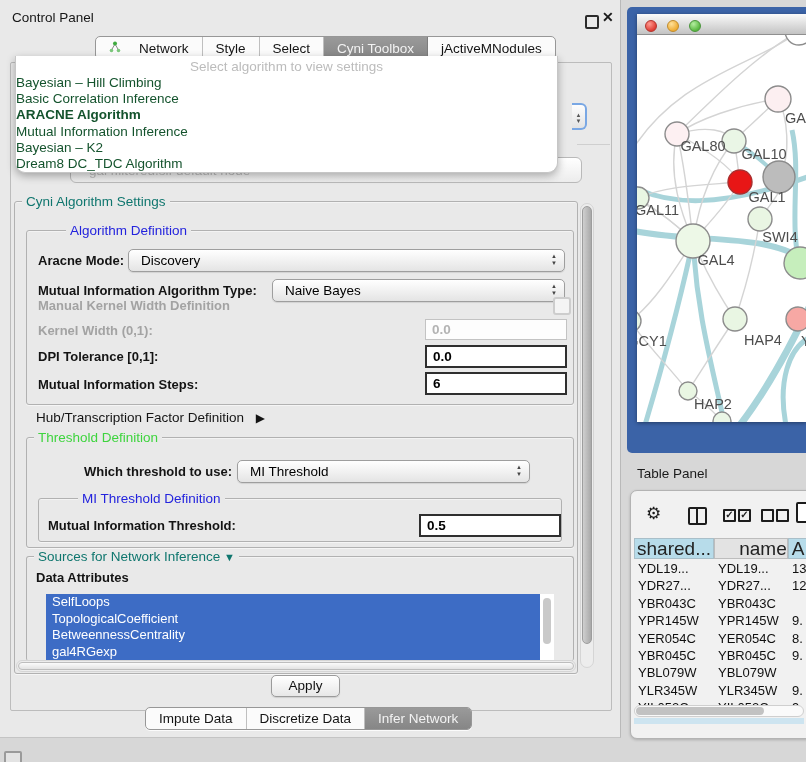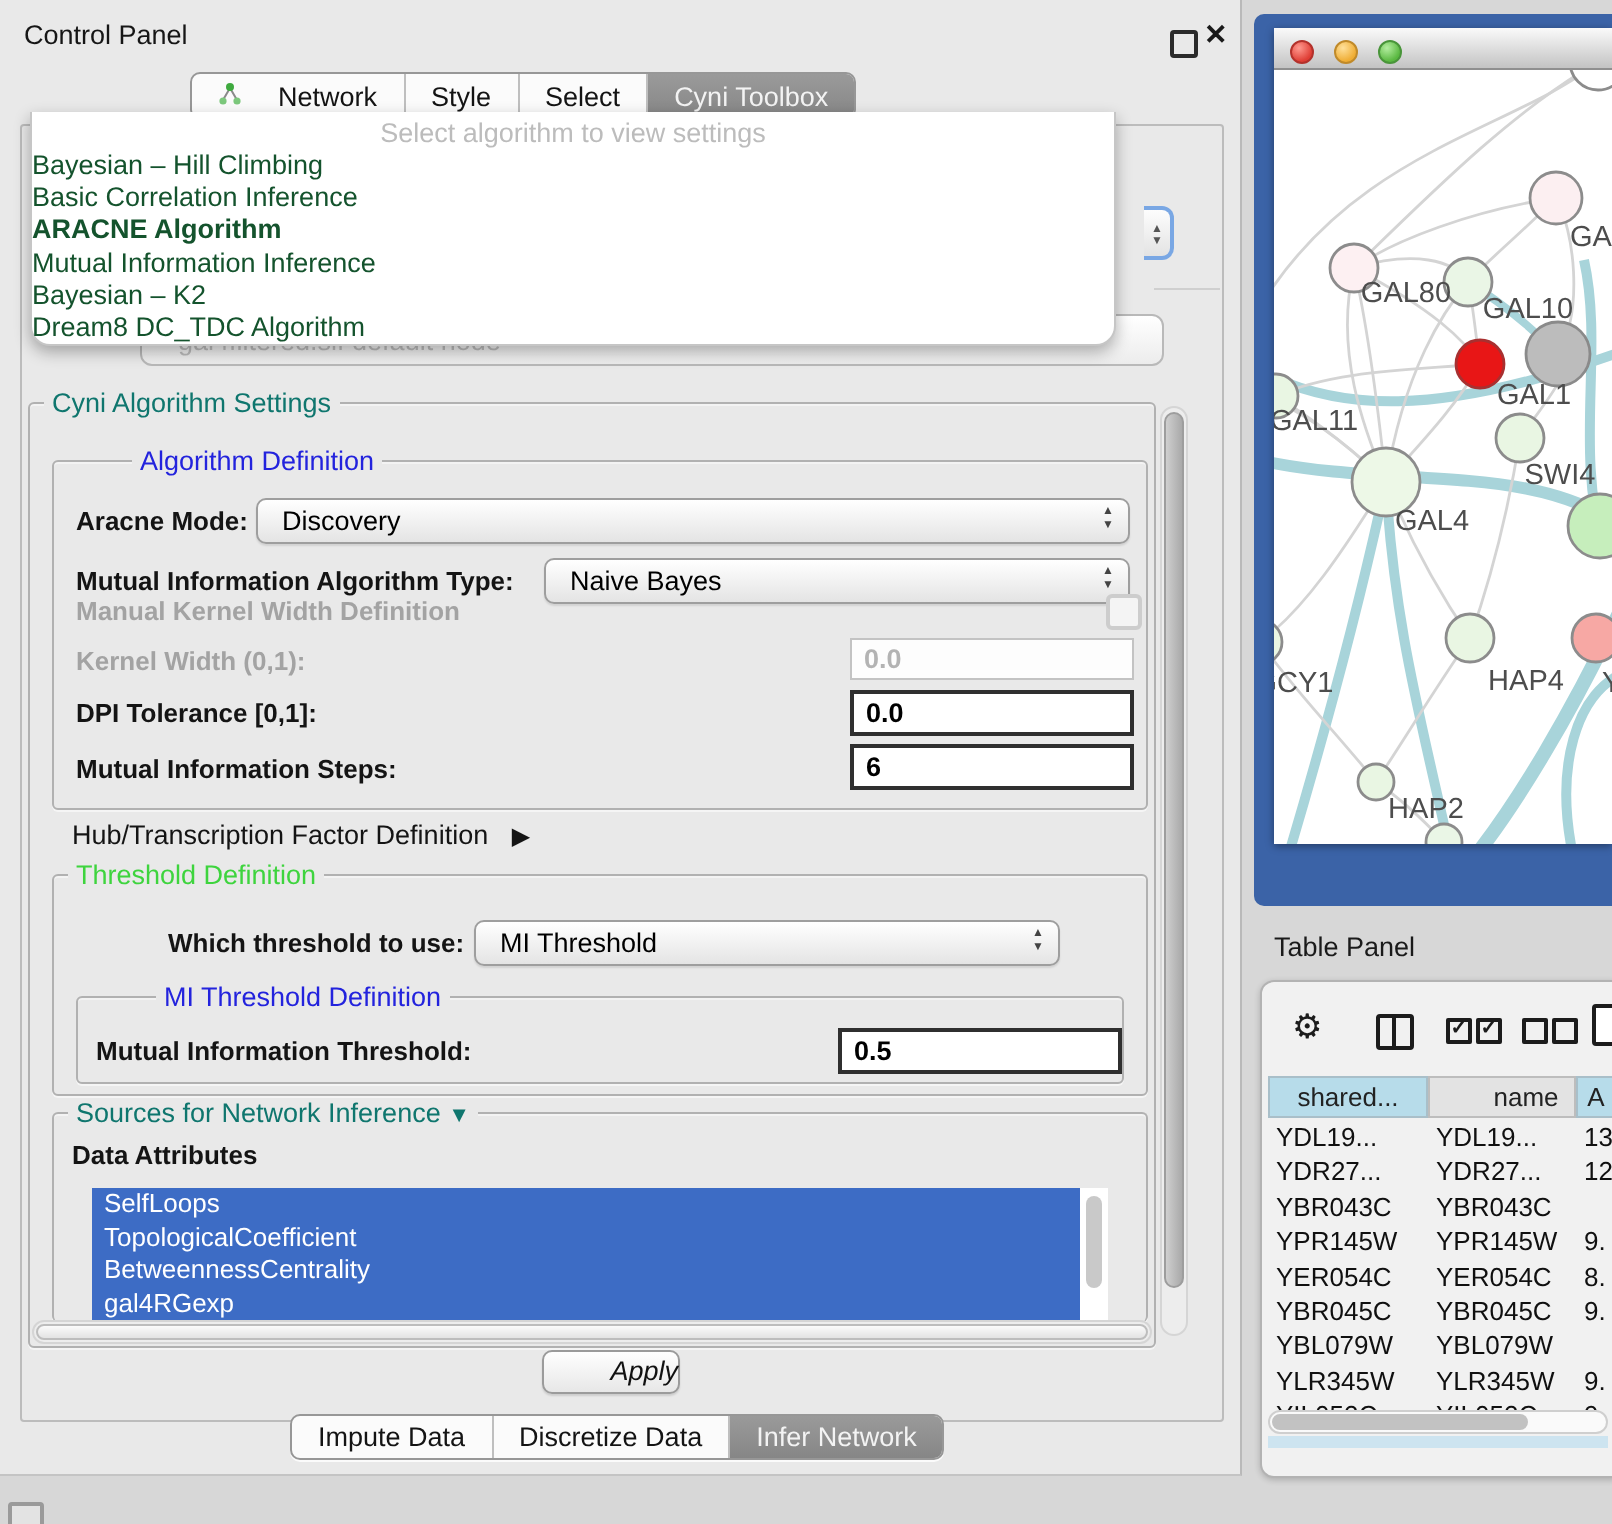--- a/index.html
+++ b/index.html
@@ -79,22 +79,22 @@
   .sb-thumb{position:absolute;border-radius:5px;background:linear-gradient(90deg,#cfcfcf,#a9a9a9);border:1px solid #9d9d9d;box-sizing:border-box;}
   .sb-thumb.h{background:linear-gradient(#fbfbfb,#e3e3e3);border:1px solid #bdbdbd;}
 
   
   #attr-list{left:46px;top:594px;width:508px;height:66px;background:#ffffff;overflow:hidden;}
   #attr-list .row{height:16.5px;line-height:16.5px;font-size:13px;color:#ffffff;
      background:#3d6cc5;padding-left:6px;width:494px;box-sizing:border-box;}
   #attr-scroll{left:543px;top:598px;width:8px;height:46px;background:#c9c9c9;border-radius:4px;}
 
   #apply-btn{left:271px;top:675px;width:67px;height:20px;border:1px solid #9b9b9b;border-radius:5px;
-     background:linear-gradient(#ffffff,#e7e7e7);font-size:13.5px;text-align:right;line-height:19px;color:#111;
-     box-shadow:0 1px 1px rgba(0,0,0,.12);font-style:italic;}
+     background:linear-gradient(#ffffff,#e7e7e7);font-size:13.5px;text-align:center;line-height:19px;color:#111;
+     box-shadow:0 1px 1px rgba(0,0,0,.12);}
 
   #mini-icon{left:4px;top:751px;width:14px;height:11px;border:2px solid #9a9a9a;border-radius:2px;background:#e3e3e3;}
 
   
   #net-frame{left:627px;top:7px;width:179px;height:446px;background:#3b63a7;border-radius:5px 0 0 5px;}
   #net-window{position:absolute;left:10px;top:7px;width:169px;height:408px;background:#ffffff;
      box-shadow:0 1px 4px rgba(0,0,0,.4);}
   #mac-bar{position:absolute;left:0;top:0;width:169px;height:20px;
      background:linear-gradient(#fafafa,#c3c3c3);border-bottom:1px solid #8f8f8f;}
   .traffic{position:absolute;top:6px;width:12px;height:12px;border-radius:50%;box-sizing:border-box;}
@@ -110,21 +110,21 @@
   .ticon{position:absolute;color:#1c1c1c;}
   #gear-icon{left:15px;top:12px;font-size:17px;}
   #cols-icon{left:57px;top:16px;width:15px;height:14px;border:2px solid #1c1c1c;border-radius:2px;}
   #cols-icon::after{content:"";position:absolute;left:6px;top:0;width:2px;height:14px;background:#1c1c1c;}
   .cb{position:absolute;top:18px;width:9px;height:9px;border:2px solid #1c1c1c;border-radius:1px;font-size:10px;
       line-height:8px;text-align:center;color:#1c1c1c;font-weight:bold;}
   #doc-icon{left:165px;top:11px;width:12px;height:17px;border:2px solid #1c1c1c;border-radius:2px;background:#fff;}
 
   #tbl{position:absolute;left:3px;top:47px;width:173px;}
   #tbl .hcell{position:absolute;height:21px;box-sizing:border-box;border:1px solid #a9bfc9;
-      font-size:13px;color:#222;text-align:center;line-height:20px;overflow:hidden;}
+      font-size:19px;color:#222;text-align:center;line-height:20px;overflow:hidden;}
   #tbl .hcell.blue{background:#b7dcea;}
   #tbl .hcell.gray{background:#e3e3e3;border-color:#bdbdbd;padding-left:24px;}
   #tbl .trow{position:absolute;left:0;width:173px;height:17.4px;font-size:13px;color:#101010;}
   #tbl .trow span{position:absolute;top:1px;white-space:nowrap;}
   #tbl-hscroll-track{left:3px;top:214px;width:170px;height:12px;background:#fafafa;border:1px solid #cfcfcf;border-radius:6px;box-sizing:border-box;}
   #tbl-hscroll-thumb{left:5px;top:216px;width:128px;height:8px;background:#c2c2c2;border-radius:4px;}
   #tbl-bluestrip{left:3px;top:227px;width:170px;height:6px;background:#cde4f0;}
 </style>
 </head>
 <body>
@@ -146,20 +146,23 @@
         <span>Network</span>
       </div>
       <div class="tab">
         <span>Style</span>
       </div>
       <div class="tab">
         <span>Select</span>
       </div>
       <div class="tab sel">
         <span>Cyni Toolbox</span>
+      </div>
+      <div class="tab">
+        <span>jActiveMNodules</span>
       </div>
     </div>
 
   <div class="abs" id="content-panel"></div>
 
   <div class="abs" id="ghost-combo">gal4filtered.sif default node</div>
   <div class="abs" id="focus-stepper">▲<br>▼</div>
   <div class="abs" id="ghost-groupline"></div>
 
   <div class="abs" id="algo-popup">

